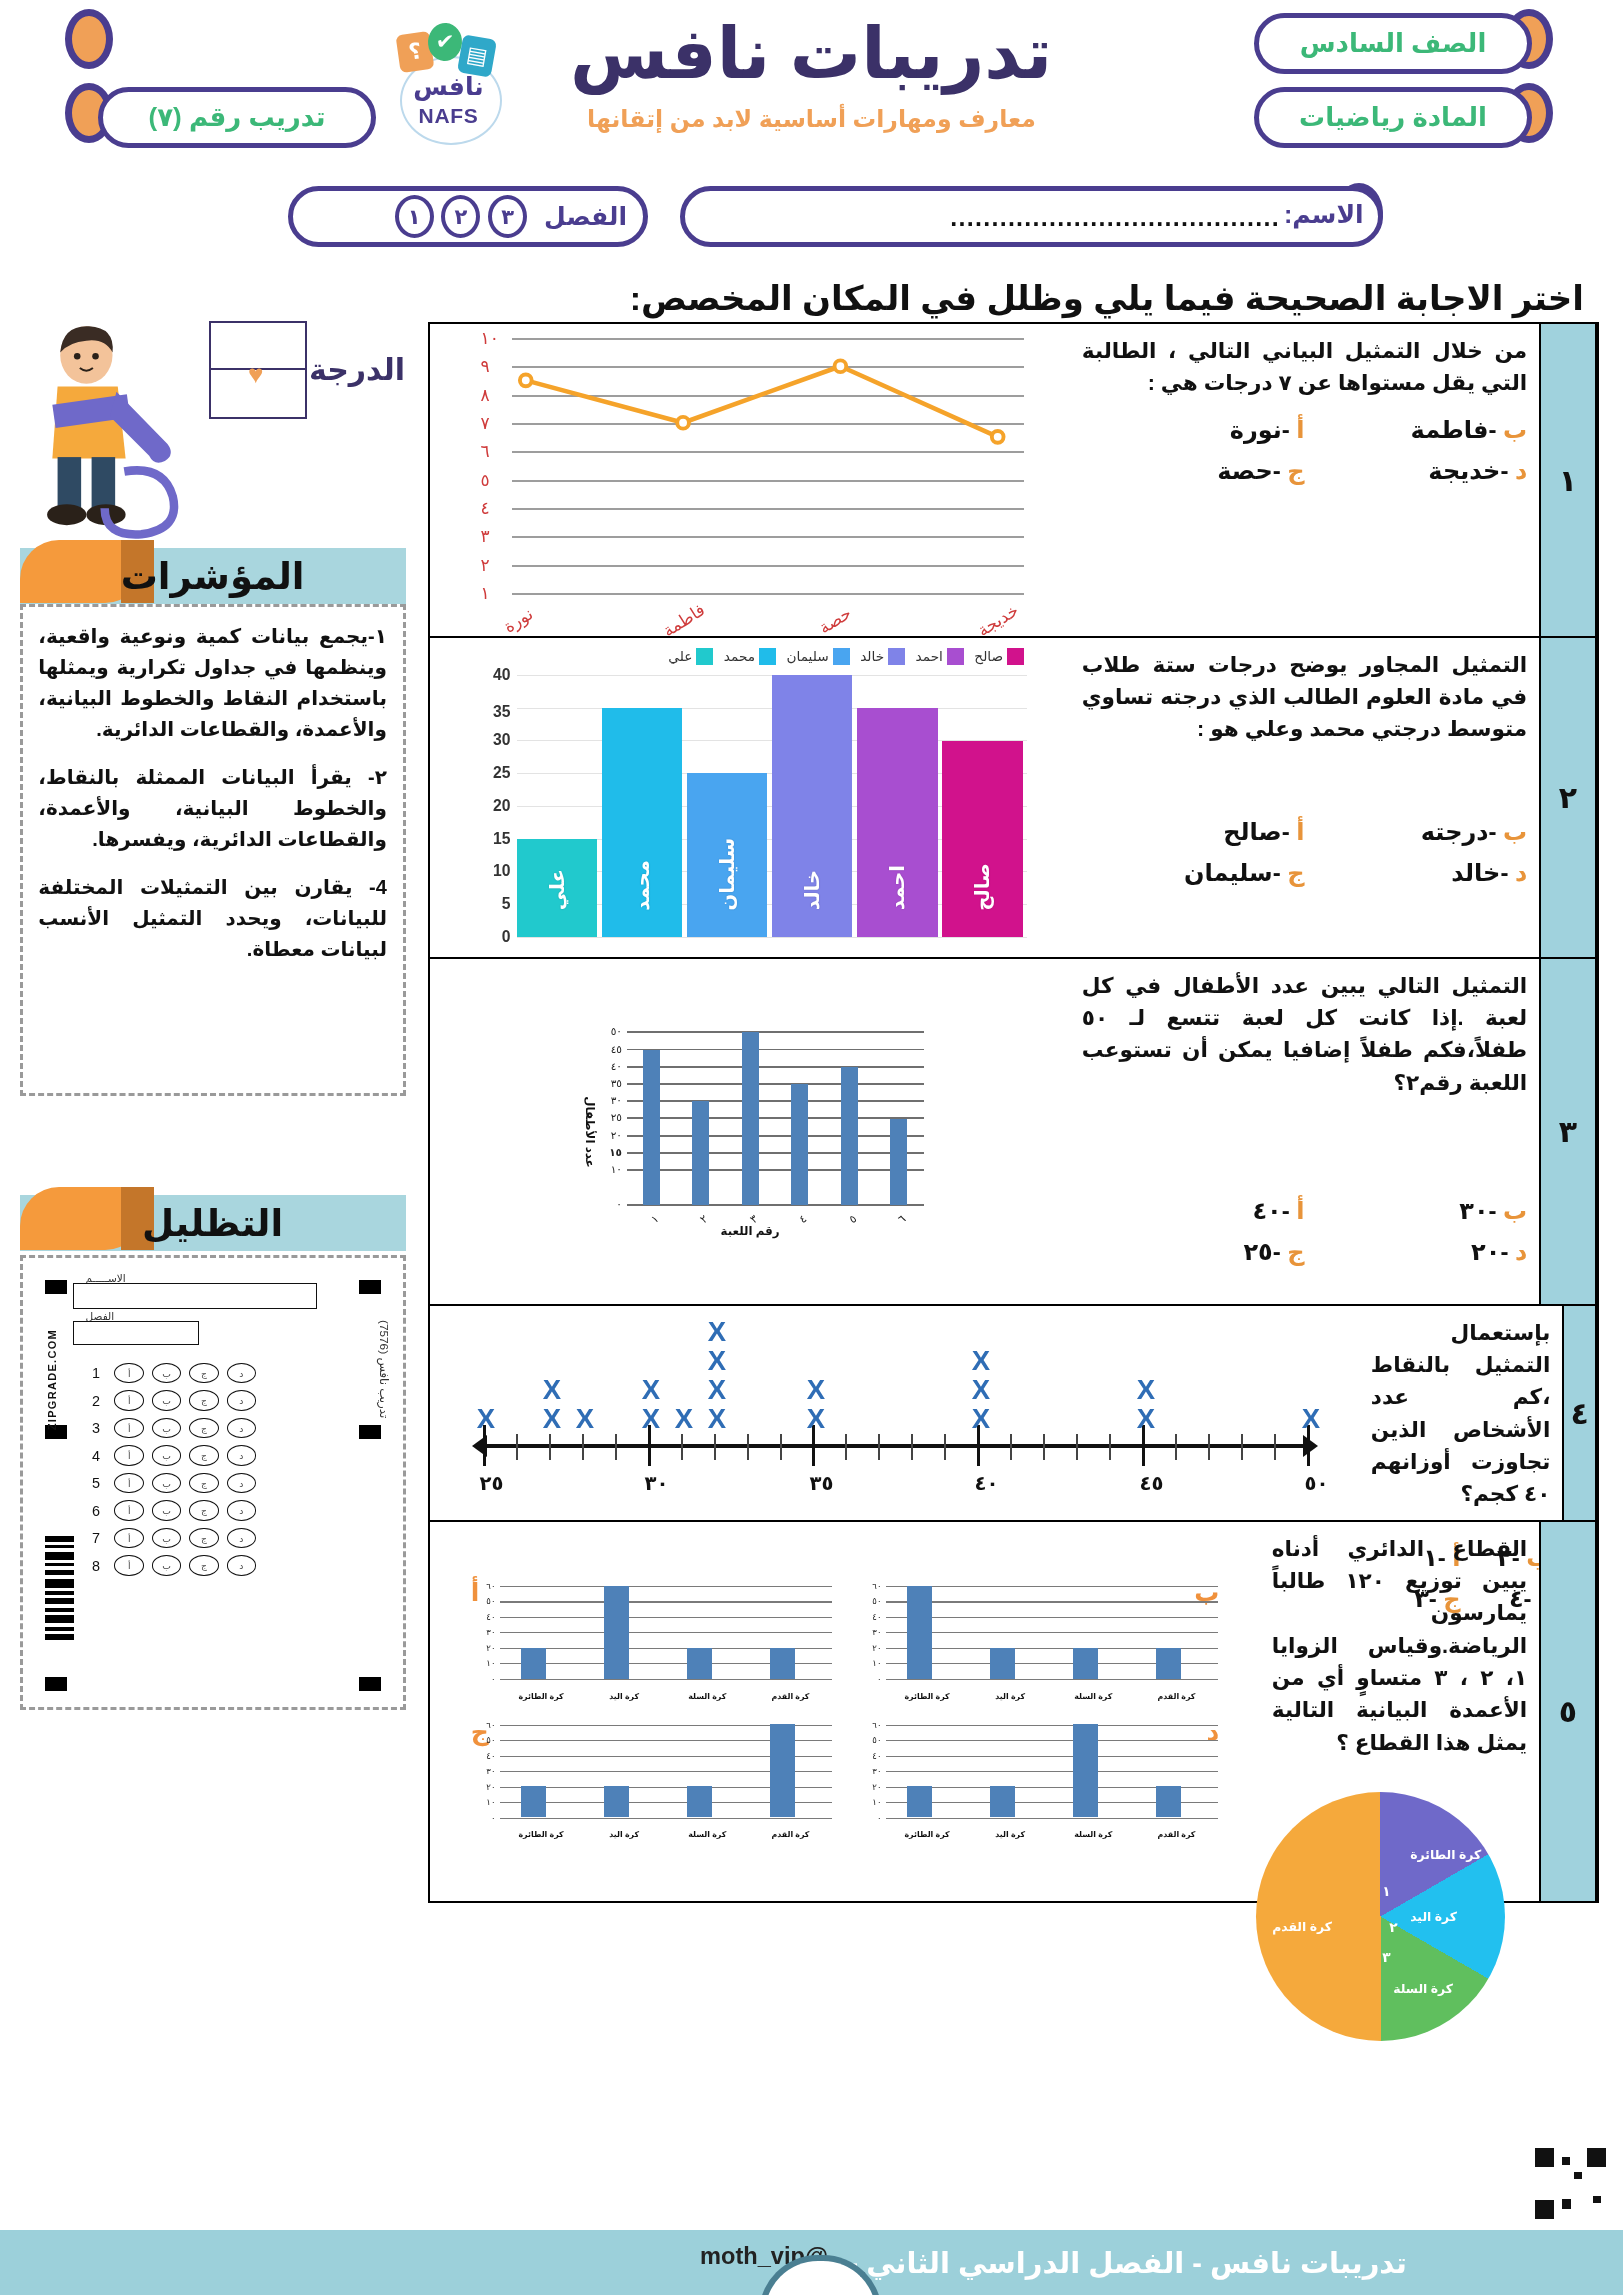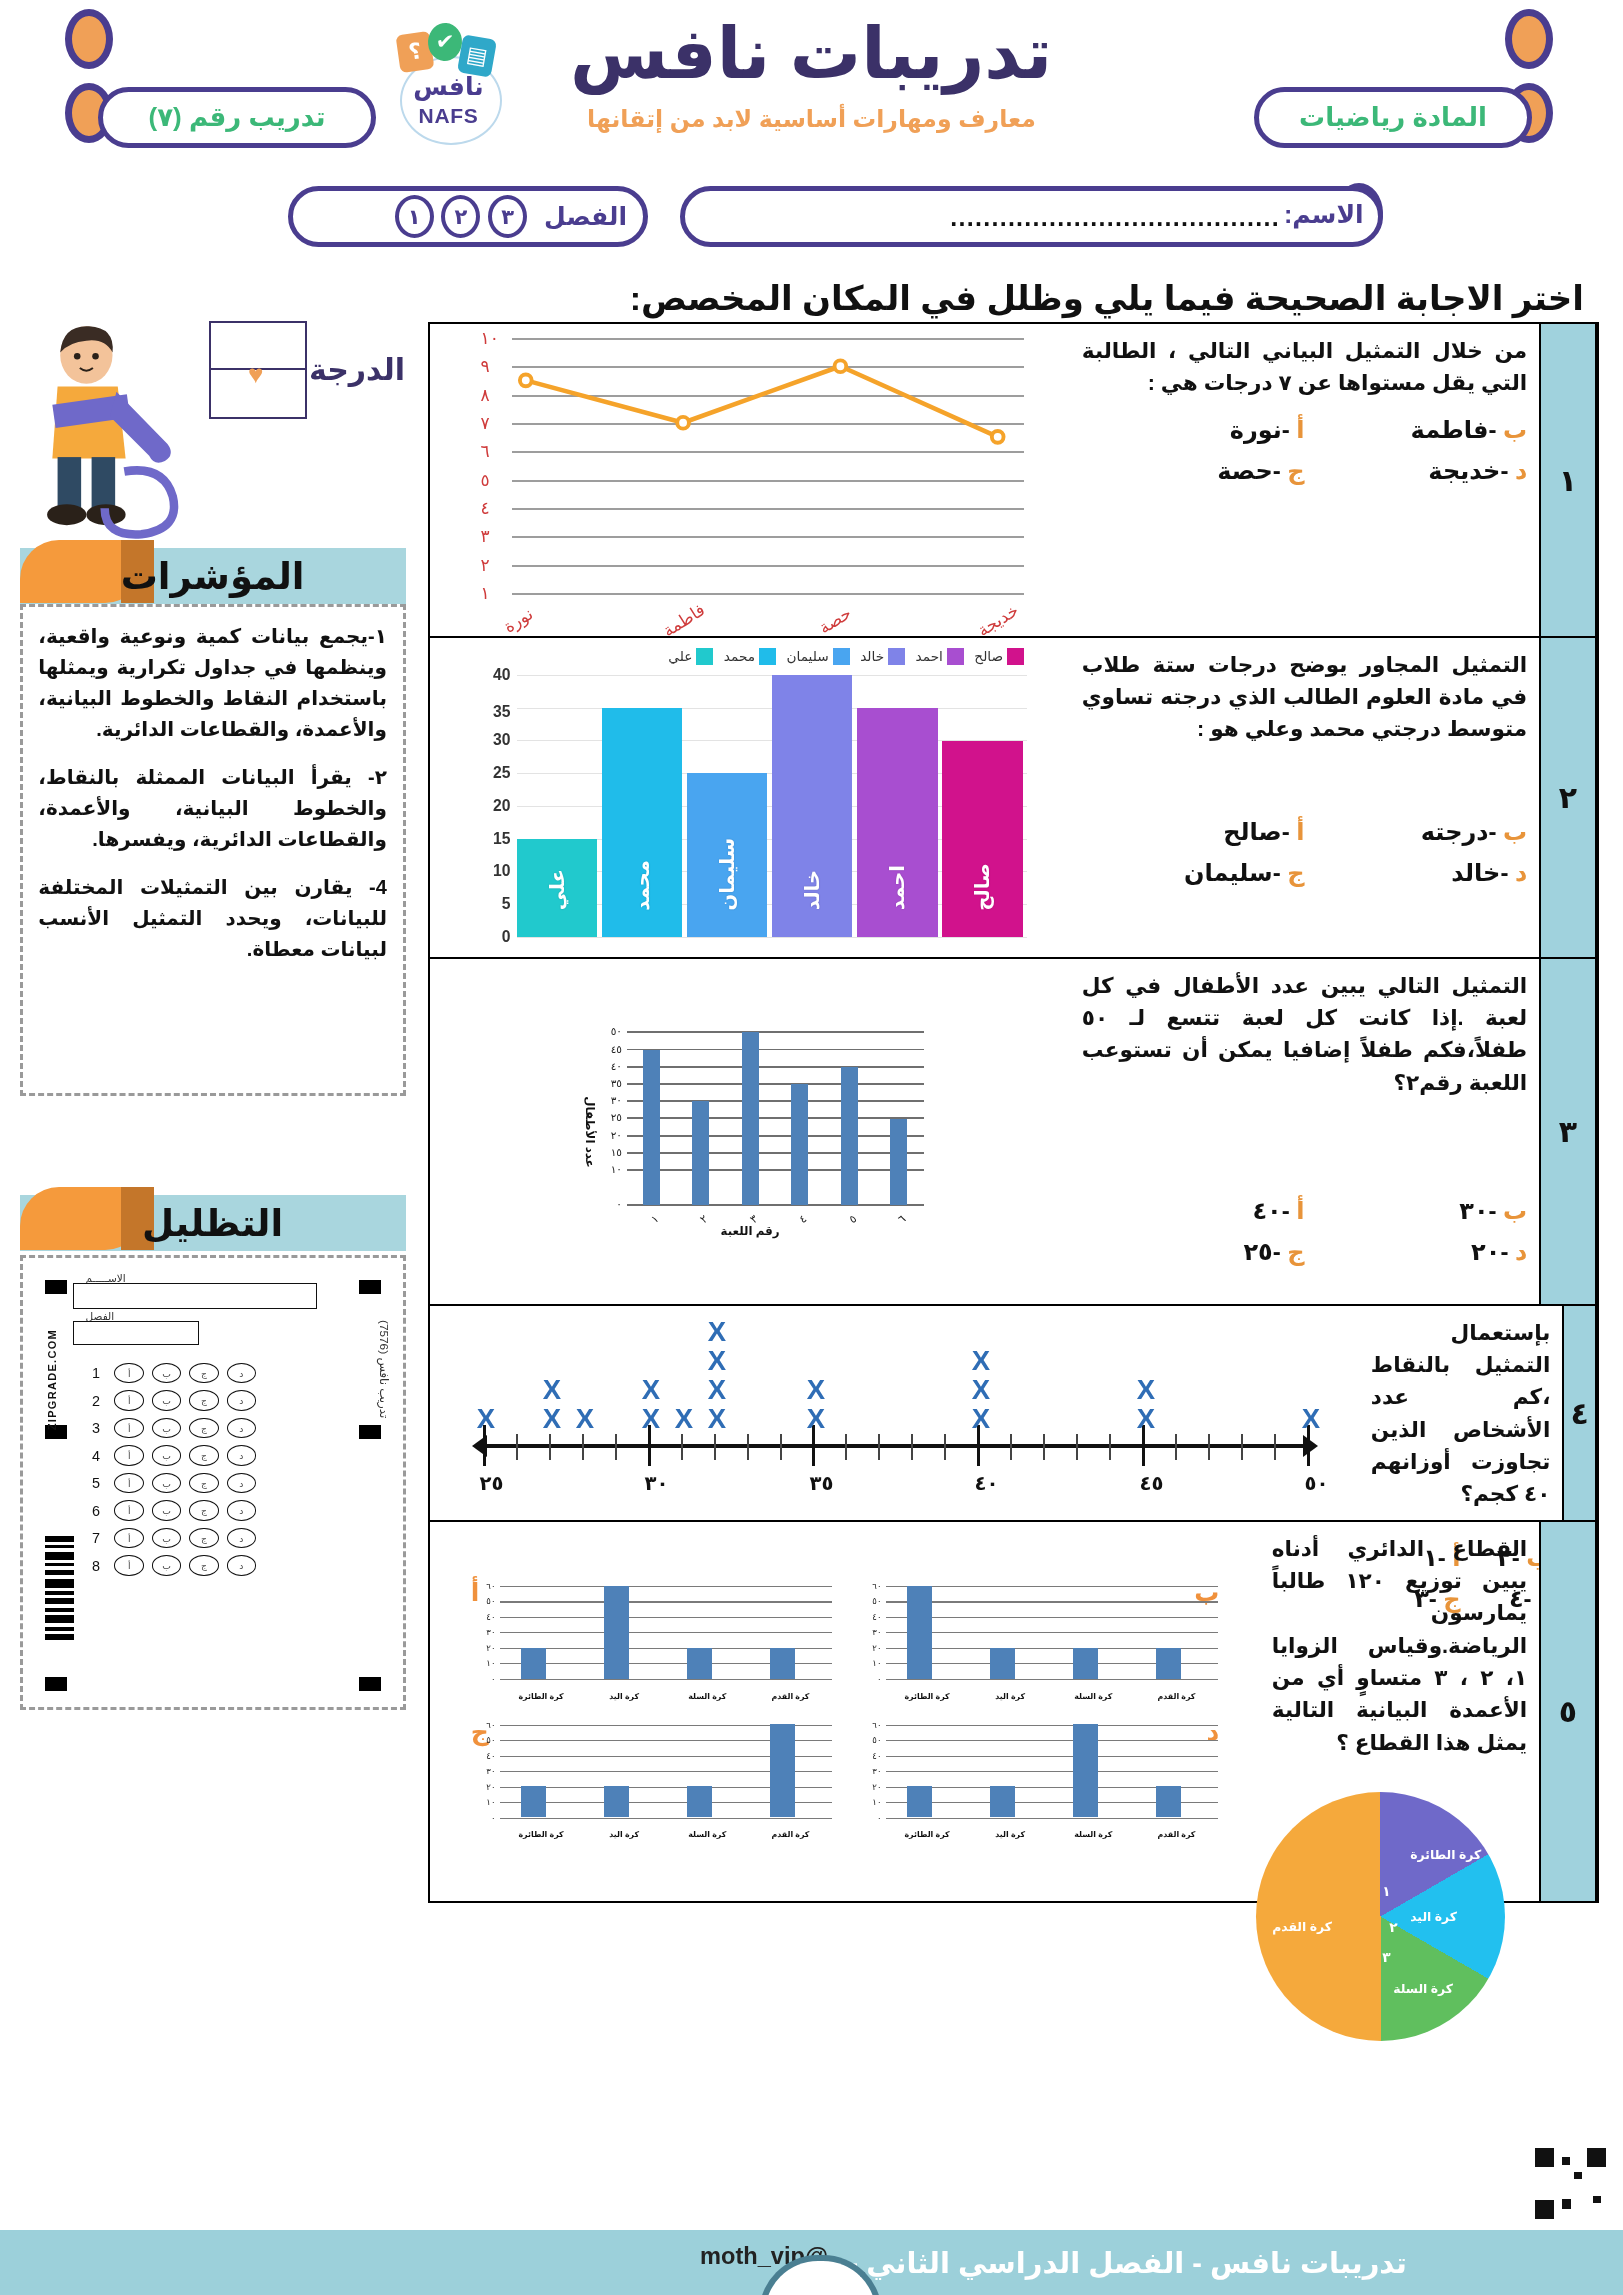--- a/index.html
+++ b/index.html
@@ -201,20 +201,23 @@
 <div class="header">
 
   <div class="knob school-knob"></div>
 
   <div class="knob train-knob"></div>
   <div class="pill train-pill">
     <span class="pill-txt">تدريب رقم (٧)</span>
   </div>
 
   <div class="knob grade-knob"></div>
+  <div class="pill grade-pill">
+    <span class="pill-txt">الصف السادس</span>
+  </div>
 
   <div class="knob subject-knob"></div>
   <div class="pill subject-pill">
     <span class="pill-txt">المادة رياضيات</span>
   </div>
 
   <div class="title-main">تدريبات نافس</div>
   <div class="title-sub">معارف ومهارات أساسية لابد من إتقانها</div>
 
   <div class="logo">
@@ -528,21 +531,21 @@
       </div>
     </div>
     <div class="qfig">
       <div class="bbar" id="chart-bbar">
           <div class="bb-plot">
             <div class="bb-gl" style="top: 173px;"></div>
             <div class="bb-yl" style="top: 173px;">٠</div>
             <div class="bb-gl" style="top: 138px;"></div>
             <div class="bb-yl" style="top: 138px;">١٠</div>
             <div class="bb-gl" style="top: 121px;"></div>
-            <div class="bb-yl" style="top: 121px;">١٥</div>
+            <div class="bb-yl" style="top: 121px; font-weight: bold;">١٥</div>
             <div class="bb-gl" style="top: 104px;"></div>
             <div class="bb-yl" style="top: 104px;">٢٠</div>
             <div class="bb-gl" style="top: 86px;"></div>
             <div class="bb-yl" style="top: 86px;">٢٥</div>
             <div class="bb-gl" style="top: 69px;"></div>
             <div class="bb-yl" style="top: 69px;">٣٠</div>
             <div class="bb-gl" style="top: 52px;"></div>
             <div class="bb-yl" style="top: 52px;">٣٥</div>
             <div class="bb-gl" style="top: 35px;"></div>
             <div class="bb-yl" style="top: 35px;">٤٠</div>

